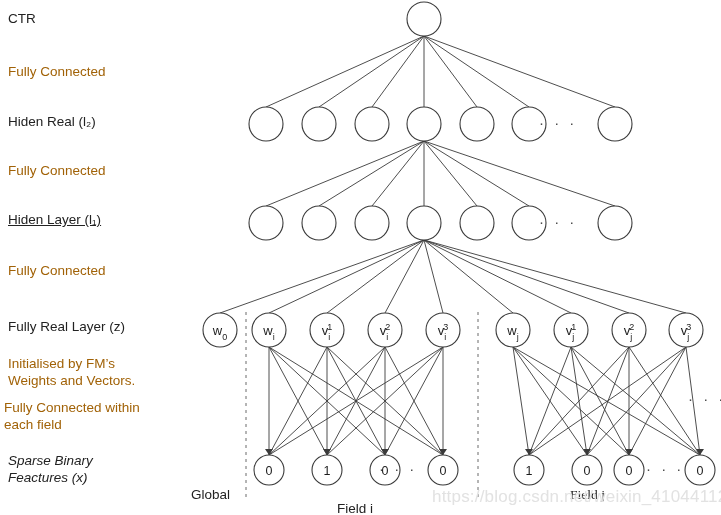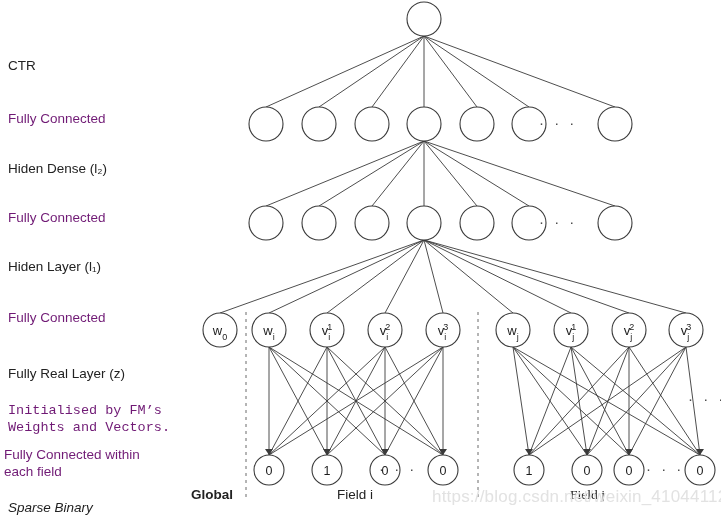--- a/index.html
+++ b/index.html
@@ -23,24 +23,23 @@
     top: 0;
     width: 721px;
     height: 515px;
   }
   .side-label {
     position: absolute;
     font-size: 13.5px;
     line-height: 17px;
     color: #222222;
     white-space: pre;
-    margin-top: 47px;
   }
   .side-label.accent {
-    color: #701a75;
+    color: #a16207;
   }
   .bottom-label {
     position: absolute;
     font-size: 13.5px;
     color: #222222;
     text-align: center;
     white-space: nowrap;
   }
   .watermark {
     position: absolute;
@@ -185,35 +184,35 @@
         <path d="M 625 449 L 629 455 L 633 449 Z" fill="#3a3a3a"></path>
         <circle cx="700" cy="470" r="15" fill="#ffffff" stroke="#3a3a3a" stroke-width="1.1"></circle>
         <text x="700" y="474.5" text-anchor="middle" font-size="12.5" class="node-text">0</text>
         <path d="M 696 449 L 700 455 L 704 449 Z" fill="#3a3a3a"></path>
       </g>
   </svg>
 
   <div id="left-labels">
       <div class="side-label" style="left: 8px; top: 10px;">CTR</div>
       <div class="side-label accent" style="left: 8px; top: 63px;">Fully Connected</div>
-      <div class="side-label" style="left: 8px; top: 113px;">Hiden Dense (l₂)</div>
+      <div class="side-label" style="left: 8px; top: 113px;">Hiden Real (l₂)</div>
       <div class="side-label accent" style="left: 8px; top: 162px;">Fully Connected</div>
-      <div class="side-label" style="left: 8px; top: 211px;">Hiden Layer (l₁)</div>
+      <div class="side-label" style="left: 8px; top: 211px; text-decoration: underline;">Hiden Layer (l₁)</div>
       <div class="side-label accent" style="left: 8px; top: 262px;">Fully Connected</div>
       <div class="side-label" style="left: 8px; top: 318px;">Fully Real Layer (z)</div>
-      <div class="side-label accent" style="left: 8px; top: 355px; font-family: Liberation Mono, monospace;">Initialised by FM’s
+      <div class="side-label accent" style="left: 8px; top: 355px;">Initialised by FM’s
 Weights and Vectors.</div>
       <div class="side-label accent" style="left: 4px; top: 399px;">Fully Connected within
 each field</div>
       <div class="side-label" style="left: 8px; top: 452px; font-style: italic;">Sparse Binary
 Feactures (x)</div>
     </div>
   <div id="bottom-labels">
-      <div class="bottom-label" style="left: 191px; top: 487px; font-weight: bold;">Global</div>
-      <div class="bottom-label" style="left: 337px; top: 487px;">Field i</div>
+      <div class="bottom-label" style="left: 191px; top: 487px;">Global</div>
+      <div class="bottom-label" style="left: 337px; top: 501px;">Field i</div>
       <div class="bottom-label" style="left: 570px; top: 487px; font-family: Liberation Serif, serif;">Field j</div>
     </div>
   <div id="ellipses">
       <div class="dots" style="left: 539px; top: 114px;">· · ·</div>
       <div class="dots" style="left: 539px; top: 213px;">· · ·</div>
       <div class="dots" style="left: 688px; top: 390px;">· · ·</div>
       <div class="dots" style="left: 379px; top: 460px;">· · ·</div>
       <div class="dots" style="left: 646px; top: 460px;">· · ·</div>
     </div>
 

